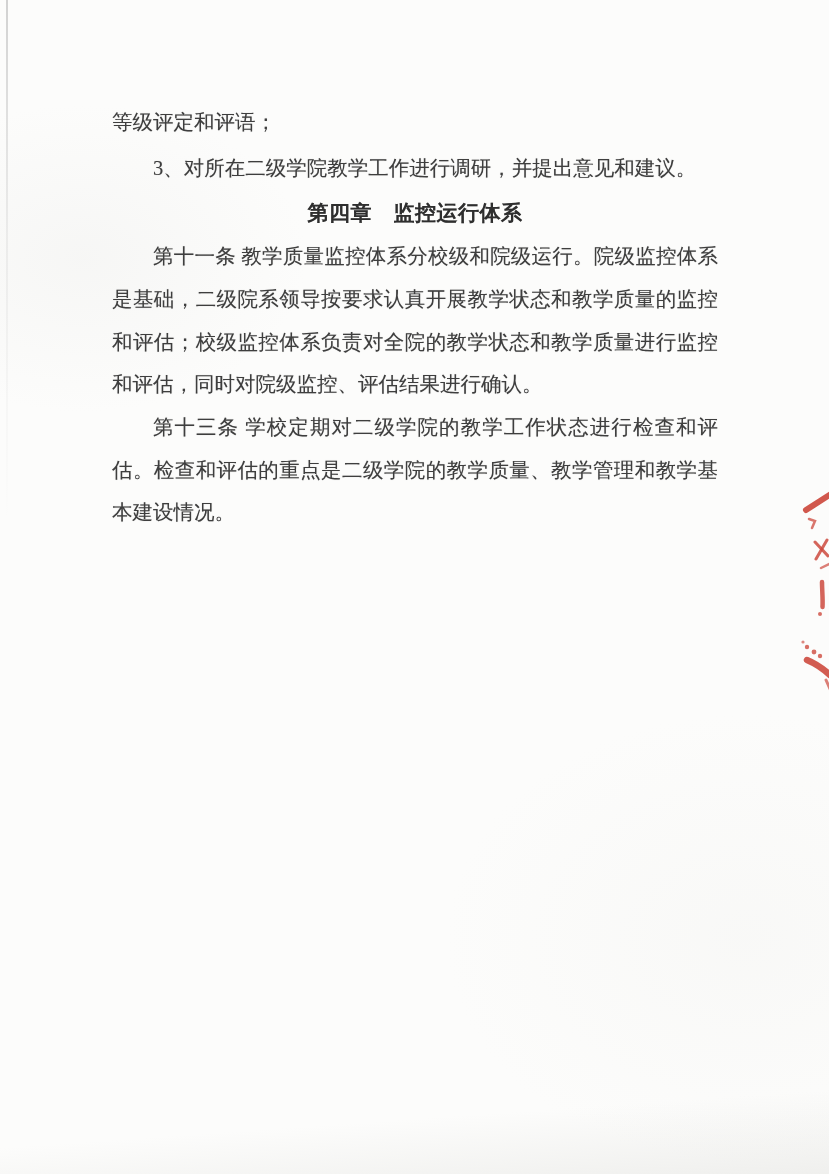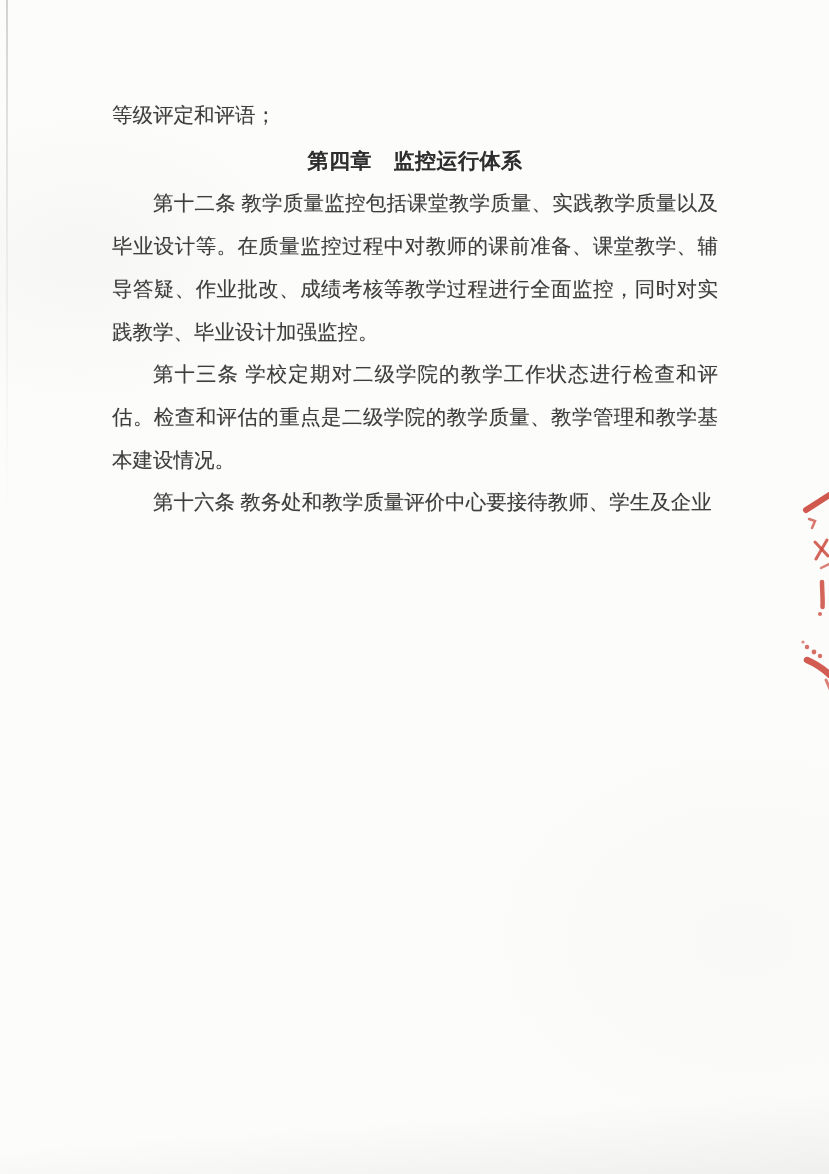--- a/index.html
+++ b/index.html
@@ -24,21 +24,21 @@
       rgba(210,210,210,0.0) 100%);
   }
   .bottom-shade {
     position: absolute;
     left: 0; bottom: 0;
     width: 100%; height: 95px;
     background: linear-gradient(176deg, rgba(232,232,229,0) 45%, rgba(229,229,226,0.55) 100%);
   }
   .text-block {
     position: absolute;
-    left: 112px; top: 94px;
+    left: 112px; top: 101px;
     width: 606px;
     font-size: 20.5px;
     line-height: 42.7px;
     color: #3e3e3e;
     text-align: justify;
     text-shadow: 0 0 0.8px rgba(62,62,62,0.38);
   }
   .text-block p { margin: 0; }
   .para { text-indent: 2em; }
   .cont { text-indent: 0; margin-bottom: 3px !important; }
@@ -65,24 +65,24 @@
 </style>
 </head>
 <body>
 
 <div class="page">
 
   <div class="scan-edge-left"></div>
 
   <div class="text-block">
     <p class="cont">等级评定和评语；</p>
+    <p class="para mb3">3、对所在二级学院教学工作进行调研，并提出意见和建议。</p>
     <p class="chapter chapter-4">第四章　监控运行体系</p>
-    <p class="para">第十二条 教学质量监控包括课堂教学质量、实践教学质量以及毕业设计等。在质量监控过程中对教师的课前准备、课堂教学、辅导答疑、作业批改、成绩考核等教学过程进行全面监控，同时对实践教学、毕业设计加强监控。</p>
+    <p class="para">第十一条 教学质量监控体系分校级和院级运行。院级监控体系是基础，二级院系领导按要求认真开展教学状态和教学质量的监控和评估；校级监控体系负责对全院的教学状态和教学质量进行监控和评估，同时对院级监控、评估结果进行确认。</p>
     <p class="para">第十三条 学校定期对二级学院的教学工作状态进行检查和评估。检查和评估的重点是二级学院的教学质量、教学管理和教学基本建设情况。</p>
-    <p class="para">第十六条 教务处和教学质量评价中心要接待教师、学生及企业</p>
   </div>
 
   <svg class="stamp" viewBox="0 0 50 215" xmlns="http://www.w3.org/2000/svg">
     <g stroke="#cd4a3e" fill="none" stroke-linecap="round">
       <path d="M 27,31 L 52,15" stroke-width="6" opacity="0.92"></path>
       <path d="M 30,40 l 6,2 l -3,7" stroke-width="2.5" opacity="0.75"></path>
       <path d="M 36,63 L 49,77" stroke-width="3" opacity="0.85"></path>
       <path d="M 48,61 L 37,80" stroke-width="3" opacity="0.85"></path>
       <path d="M 50,85 l -8,4" stroke-width="2.5" opacity="0.7"></path>
       <path d="M 43,103 C 43,111 44,120 43.5,128" stroke-width="4.5" opacity="0.85"></path>

